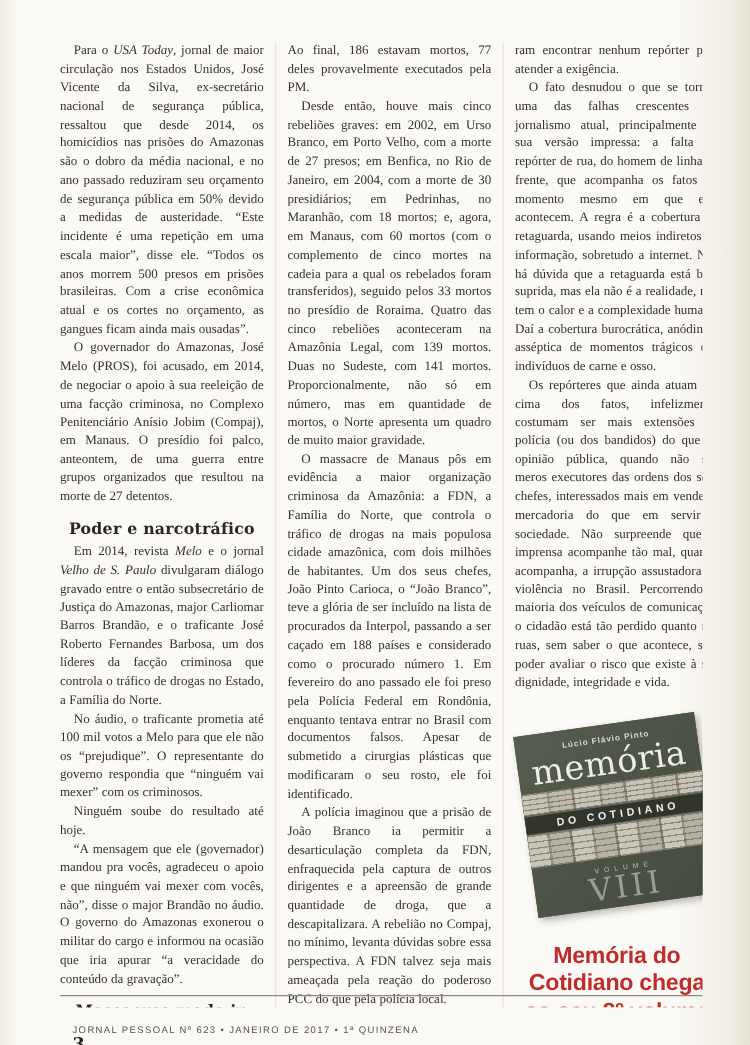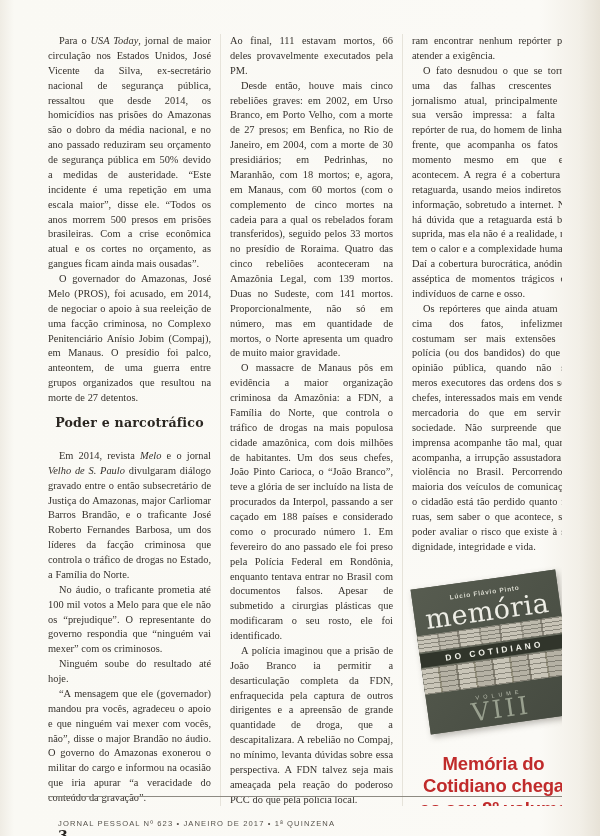--- a/index.html
+++ b/index.html
@@ -24,21 +24,21 @@
     margin-left:9px;padding-left:9px;border-left:1px solid #e6e3da;
   }
   .para{
     margin:0;font-size:10.4px;line-height:1.43;text-align:justify;
     text-indent:11px;word-spacing:0.2px;
   }
   .para.noindent{text-indent:0;}
   .sec-head{
     font-family:"DejaVu Serif", serif;
     font-size:12.6px;font-weight:bold;text-align:center;color:#2b2722;
-    margin:9px 0 19px 0;letter-spacing:0.2px;
+    margin:9px 0 5px 0;letter-spacing:0.2px;
   }
   .red-head{
     font-family:"Liberation Sans", sans-serif;
     font-size:18.5px;line-height:1.22;font-weight:bold;text-align:center;
     color:#c02b2b;margin:14px 0 4px 0;letter-spacing:-0.2px;
   }
   
   #book-figure{margin:16px 0 2px 0;height:168px;position:relative;}
   .book-tilt{
     position:absolute;left:8px;top:8px;width:146px;height:146px;
@@ -115,21 +115,21 @@
         <p class="para">Para o <i>USA Today</i>, jornal de maior circulação nos Estados Unidos, José Vicente da Silva, ex-secretário nacional de segurança pública, ressaltou que desde 2014, os homicídios nas prisões do Amazonas são o dobro da média nacional, e no ano passado reduziram seu orçamento de segurança pública em 50% devido a medidas de austeridade. “Este incidente é uma repetição em uma escala maior”, disse ele. “Todos os anos morrem 500 presos em prisões brasileiras. Com a crise econômica atual e os cortes no orçamento, as gangues ficam ainda mais ousadas”.</p>
         <p class="para">O governador do Amazonas, José Melo (PROS), foi acusado, em 2014, de negociar o apoio à sua reeleição de uma facção criminosa, no Complexo Penitenciário Anísio Jobim (Compaj), em Manaus. O presídio foi palco, anteontem, de uma guerra entre grupos organizados que resultou na morte de 27 detentos.</p>
         <h3 class="sec-head">Poder e narcotráfico</h3>
         <p class="para">Em 2014, revista <i>Melo</i> e o jornal <i>Velho de S. Paulo</i> divulgaram diálogo gravado entre o então subsecretário de Justiça do Amazonas, major Carliomar Barros Brandão, e o traficante José Roberto Fernandes Barbosa, um dos líderes da facção criminosa que controla o tráfico de drogas no Estado, a Família do Norte.</p>
         <p class="para">No áudio, o traficante prometia até 100 mil votos a Melo para que ele não os “prejudique”. O representante do governo respondia que “ninguém vai mexer” com os criminosos.</p>
         <p class="para">Ninguém soube do resultado até hoje.</p>
         <p class="para">“A mensagem que ele (governador) mandou pra vocês, agradeceu o apoio e que ninguém vai mexer com vocês, não”, disse o major Brandão no áudio. O governo do Amazonas exonerou o militar do cargo e informou na ocasião que iria apurar “a veracidade do conteúdo da gravação”.</p>
         <h3 class="sec-head">Massacres made in Brasil</h3>
       </div>
     <div class="col">
-        <p class="para noindent">Ao final, 111 estavam mortos, 66 deles provavelmente executados pela PM.</p>
+        <p class="para noindent">Ao final, 186 estavam mortos, 77 deles provavelmente executados pela PM.</p>
         <p class="para">Desde então, houve mais cinco rebeliões graves: em 2002, em Urso Branco, em Porto Velho, com a morte de 27 presos; em Benfica, no Rio de Janeiro, em 2004, com a morte de 30 presidiários; em Pedrinhas, no Maranhão, com 18 mortos; e, agora, em Manaus, com 60 mortos (com o complemento de cinco mortes na cadeia para a qual os rebelados foram transferidos), seguido pelos 33 mortos no presídio de Roraima. Quatro das cinco rebeliões aconteceram na Amazônia Legal, com 139 mortos. Duas no Sudeste, com 141 mortos. Proporcionalmente, não só em número, mas em quantidade de mortos, o Norte apresenta um quadro de muito maior gravidade.</p>
         <p class="para">O massacre de Manaus pôs em evidência a maior organização criminosa da Amazônia: a FDN, a Família do Norte, que controla o tráfico de drogas na mais populosa cidade amazônica, com dois milhões de habitantes. Um dos seus chefes, João Pinto Carioca, o “João Branco”, teve a glória de ser incluído na lista de procurados da Interpol, passando a ser caçado em 188 países e considerado como o procurado número 1. Em fevereiro do ano passado ele foi preso pela Polícia Federal em Rondônia, enquanto tentava entrar no Brasil com documentos falsos. Apesar de submetido a cirurgias plásticas que modificaram o seu rosto, ele foi identificado.</p>
         <p class="para">A polícia imaginou que a prisão de João Branco ia permitir a desarticulação completa da FDN, enfraquecida pela captura de outros dirigentes e a apreensão de grande quantidade de droga, que a descapitalizara. A rebelião no Compaj, no mínimo, levanta dúvidas sobre essa perspectiva. A FDN talvez seja mais ameaçada pela reação do poderoso PCC do que pela polícia local.</p>
       </div>
     <div class="col">
         <p class="para noindent">ram encontrar nenhum repórter para atender a exigência.</p>
         <p class="para">O fato desnudou o que se tornou uma das falhas crescentes do jornalismo atual, principalmente na sua versão impressa: a falta do repórter de rua, do homem de linha de frente, que acompanha os fatos no momento mesmo em que eles acontecem. A regra é a cobertura na retaguarda, usando meios indiretos de informação, sobretudo a internet. Não há dúvida que a retaguarda está bem suprida, mas ela não é a realidade, não tem o calor e a complexidade humana. Daí a cobertura burocrática, anódina e asséptica de momentos trágicos dos indivíduos de carne e osso.</p>
         <p class="para">Os repórteres que ainda atuam em cima dos fatos, infelizmente, costumam ser mais extensões da polícia (ou dos bandidos) do que da opinião pública, quando não são meros executores das ordens dos seus chefes, interessados mais em vender a mercadoria do que em servir à sociedade. Não surpreende que a imprensa acompanhe tão mal, quando acompanha, a irrupção assustadora da violência no Brasil. Percorrendo a maioria dos veículos de comunicação, o cidadão está tão perdido quanto nas ruas, sem saber o que acontece, sem poder avaliar o risco que existe à sua dignidade, integridade e vida.</p>
         <figure id="book-figure" style="display: block;">
     <div class="book-tilt">

